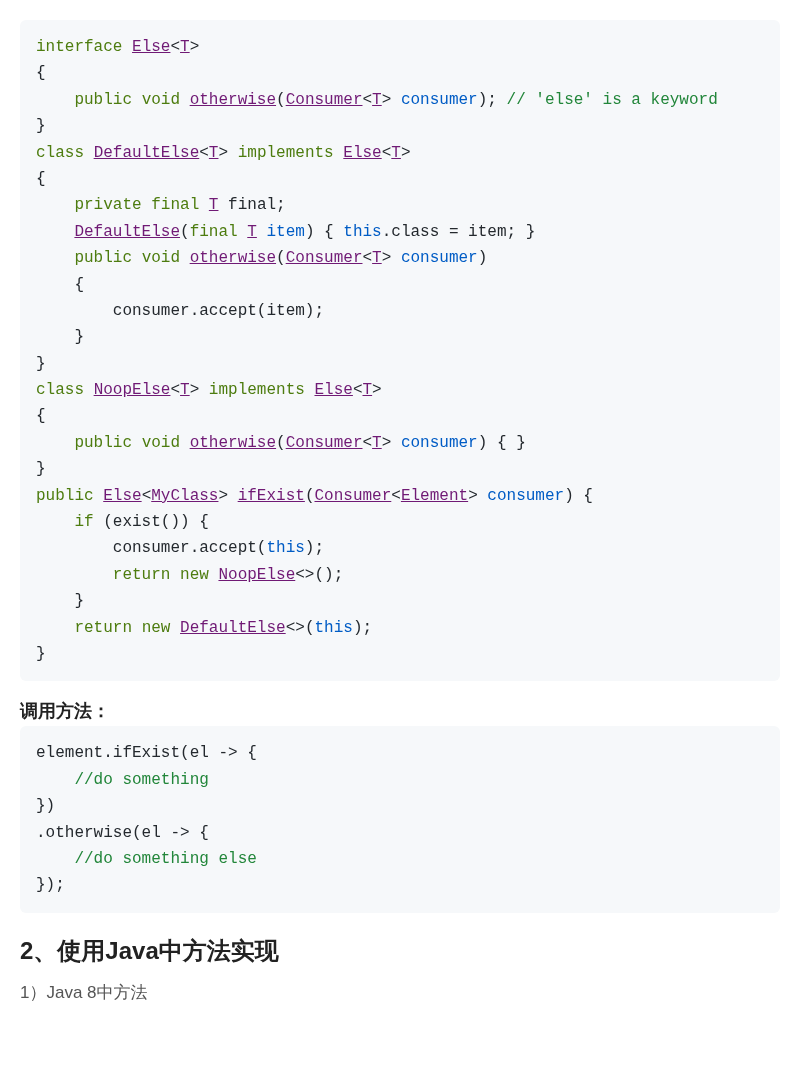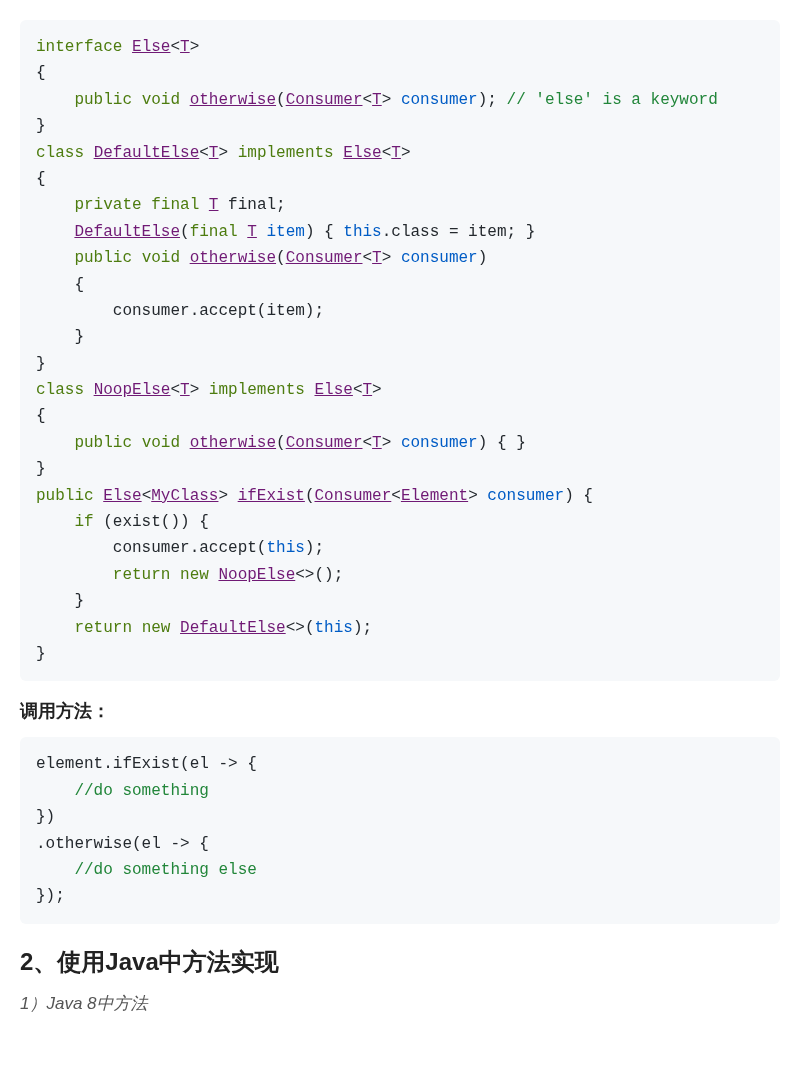--- a/index.html
+++ b/index.html
@@ -24,34 +24,33 @@
   }
   .code-block span { white-space: pre; }
   .kw { color: #4d7c0f; }        
   .type { color: #701a75; text-decoration: underline; }      
   .var { color: #005cc5; }       
   .str, .cmt { color: #22863a; } 
   .pln { color: #24292e; }       
   h3.subhead {
     font-size: 18px;
     font-weight: 700;
-    margin: 18px 0 14px 0;
+    margin: 18px 0 3px 0;
     color: #222;
   }
   h2.section {
     font-size: 24px;
     font-weight: 700;
     margin: 22px 0 14px 0;
     color: #222;
   }
   p.subnum {
     font-size: 17px;
     color: #555;
     margin: 6px 0 14px 0;
-    font-style: italic;
   }
 </style>
 </head>
 <body>
 
 <div class="code-block"><span class="kw">interface</span><span> </span><span class="type">Else</span><span class="pln">&lt;</span><span class="type">T</span><span class="pln">&gt;</span>
 <span class="pln">{</span>
 <span>    </span><span class="kw">public</span><span> </span><span class="kw">void</span><span> </span><span class="type">otherwise</span><span class="pln">(</span><span class="type">Consumer</span><span class="pln">&lt;</span><span class="type">T</span><span class="pln">&gt; </span><span class="var">consumer</span><span class="pln">); </span><span class="cmt">// 'else' is a keyword</span>
 <span class="pln">}</span>
 <span class="kw">class</span><span> </span><span class="type">DefaultElse</span><span class="pln">&lt;</span><span class="type">T</span><span class="pln">&gt; </span><span class="kw">implements</span><span> </span><span class="type">Else</span><span class="pln">&lt;</span><span class="type">T</span><span class="pln">&gt;</span>

